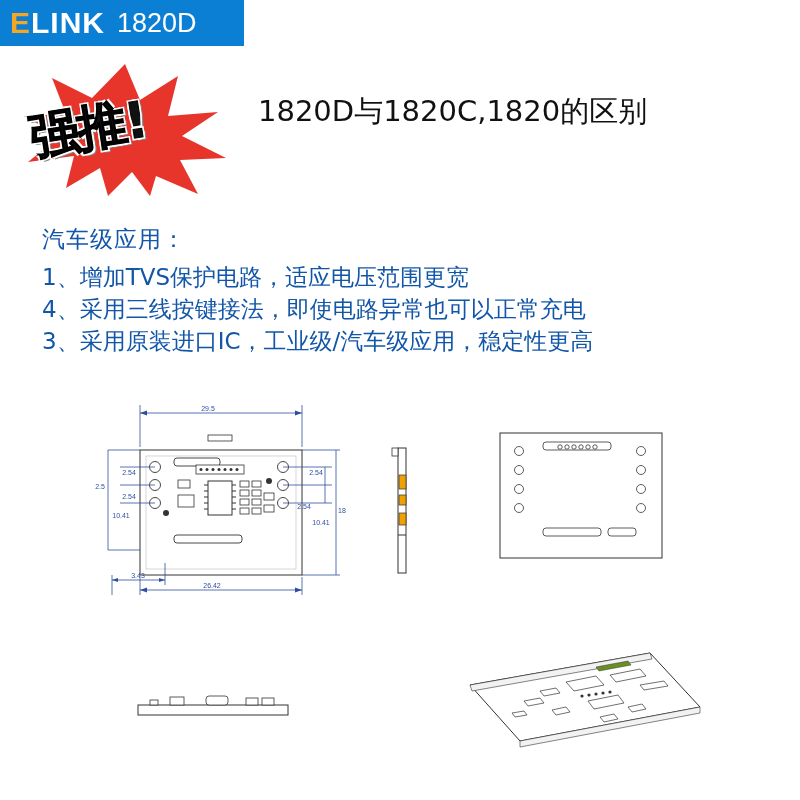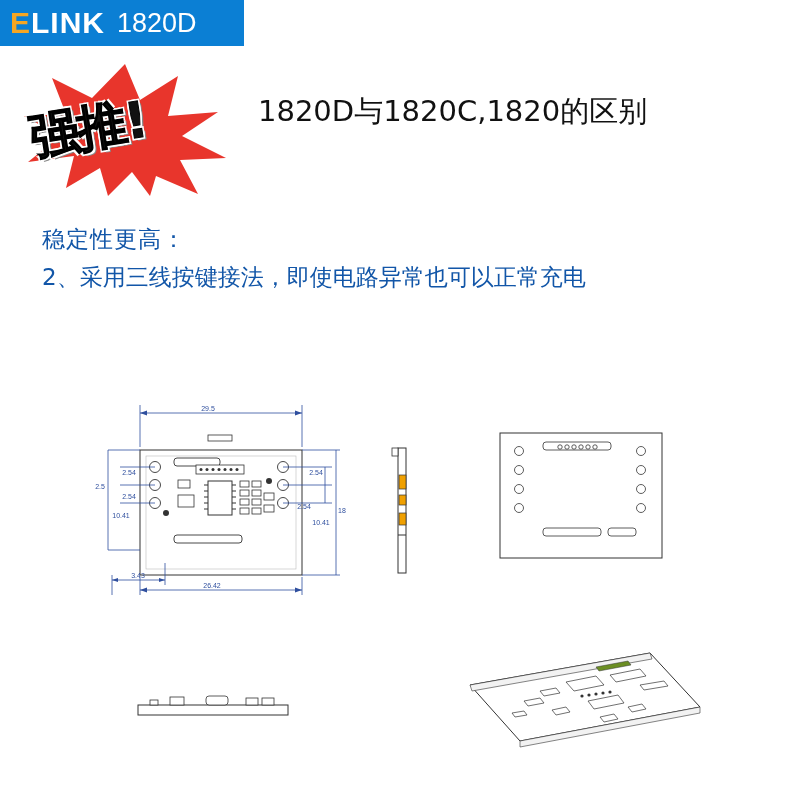--- a/index.html
+++ b/index.html
@@ -147,22 +147,24 @@
 <div class="burst-wrap">
   <svg class="burst-star" viewBox="0 0 206 136">
     <polygon points="103,2 118,38 156,14 146,54 196,50 160,74 204,96 158,98 176,132 134,114 128,134 110,110 86,134 78,106 44,126 52,94 6,100 38,74 2,54 44,52 30,16 70,36" fill="#e8352c"></polygon>
   </svg>
   <div class="burst-text">强推!</div>
 </div>
 
 <div class="main-title">1820D与1820C,1820的区别</div>
 
 <div class="notes">
-  <div class="notes-heading">稳定性更高：</div>
-  <div class="note-line">2、采用三线按键接法，即使电路异常也可以正常充电</div>
+  <div class="notes-heading">汽车级应用：</div>
+  <div class="note-line">1、增加TVS保护电路，适应电压范围更宽</div>
+  <div class="note-line">4、采用三线按键接法，即使电路异常也可以正常充电</div>
+  <div class="note-line">3、采用原装进口IC，工业级/汽车级应用，稳定性更高</div>
 </div>
 
 <div class="drawing">
   <svg width="800" height="415" viewBox="0 0 800 415">
 
     <g stroke="#333" fill="none" stroke-width="1">
 
       <rect x="140" y="65" width="162" height="125" fill="#ffffff" stroke="#333"></rect>
 
       <rect x="146" y="71" width="150" height="113" fill="none" stroke="#bbb" stroke-width="0.6"></rect>

